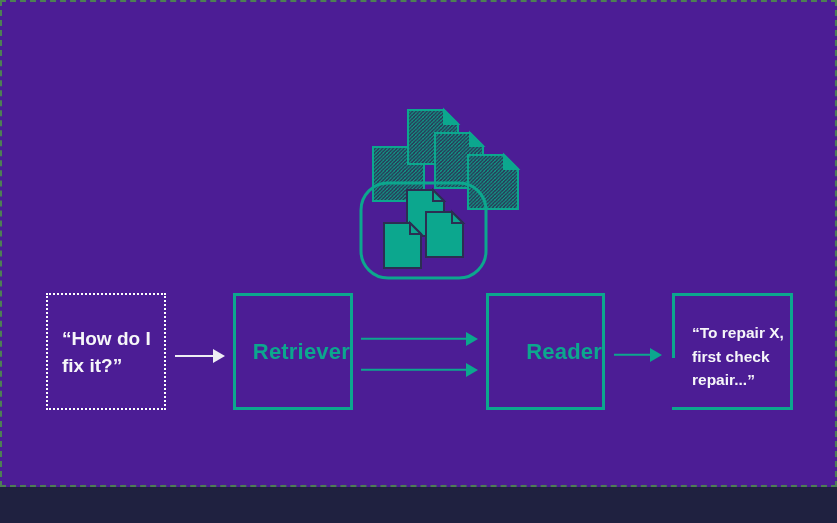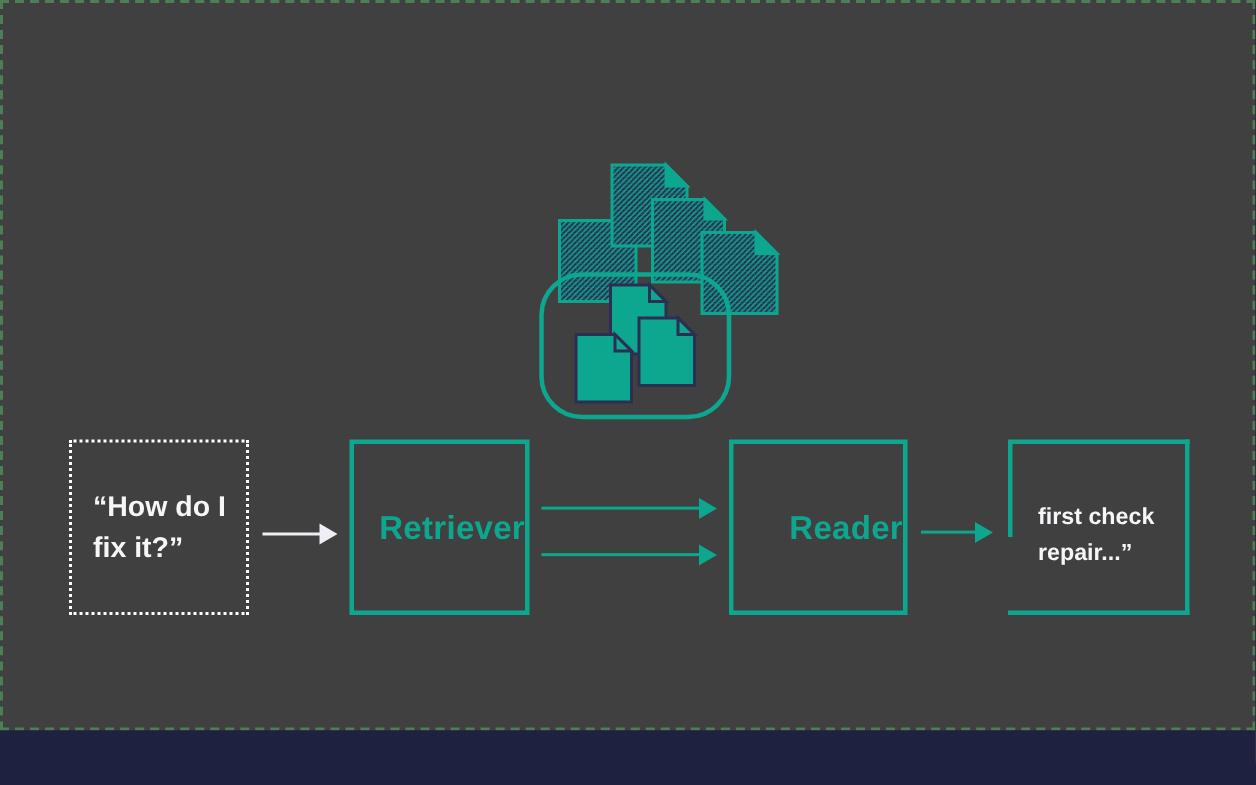--- a/index.html
+++ b/index.html
@@ -1,19 +1,19 @@
 <!DOCTYPE html>
 <html><head>
 <meta charset="utf-8">
 <style>
   html,body{margin:0;padding:0;background:#1f2140;}
   .canvas{
     position:relative;
     width:837px;height:487px;
-    background:#404040;
+    background:#4c1d95;
     overflow:hidden;
     font-family:"Liberation Sans", sans-serif;
   }
   .frame{
     position:absolute;inset:0;
     border:2px dashed #4d7f54;
     pointer-events:none;
     box-sizing:border-box;
   }
   
@@ -147,17 +147,18 @@
     <span>Reader</span>
   </div>
 
   <div class="arrow arrow-teal arrow-out">
     <span class="shaft"></span>
     <span class="head"></span>
   </div>
 
   <div class="box box-answer">
     <span class="answer-left-border"></span>
+    <div>“To repair X,</div>
     <div>first check</div>
     <div>repair...”</div>
   </div>
 
 </div>
 
 </body></html>

